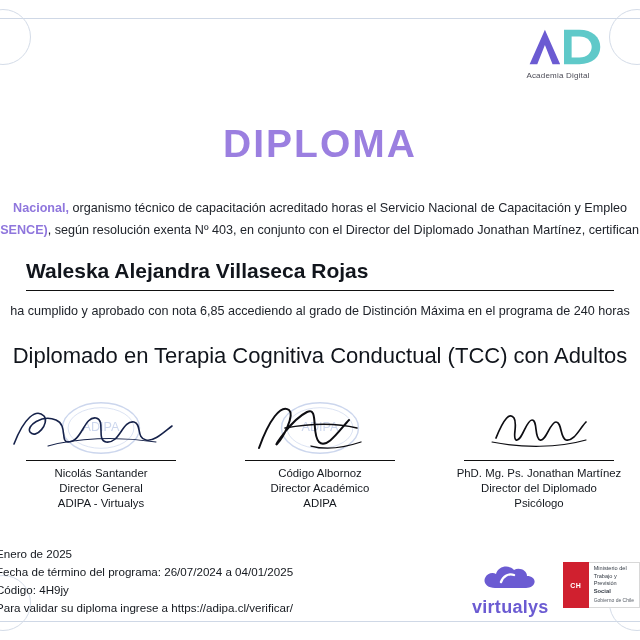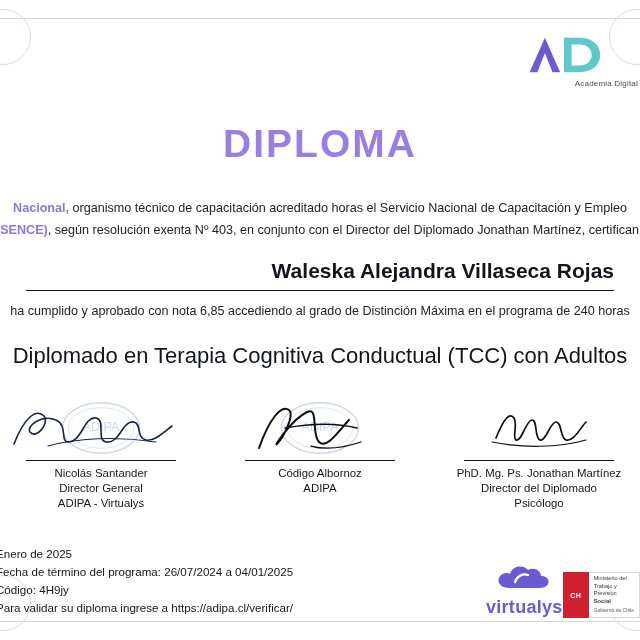--- a/index.html
+++ b/index.html
@@ -44,22 +44,22 @@
   }
   .corner-arc.tl { left: -10px; top: -10px; }
   .corner-arc.tr { right: -10px; top: -10px; }
   .corner-arc.bl { left: -10px; bottom: -10px; }
   .corner-arc.br { right: -10px; bottom: -10px; }
 
   
   .logo-top {
     position: absolute;
     right: 36px;
-    top: 34px;
-    text-align: right;
+    top: 26px;
+    text-align: center;
     width: 160px;
   }
   .logo-mark {
     display: block;
     margin: 0 auto;
     height: 42px;
   }
   .logo-caption {
     font-size: 8px;
     color: #4a4a55;
@@ -95,21 +95,21 @@
   }
   .intro .brand { color: #8f76dd; font-weight: bold; }
   .intro .row { display: block; }
 
   
   .name-block {
     position: absolute;
     left: 60px;
     right: 60px;
     top: 253px;
-    text-align: right;
+    text-align: left;
   }
   .rule {
     height: 1px;
     background: #111111;
     width: 100%;
   }
   .recipient {
     font-size: 21px;
     font-weight: bold;
     color: #11151c;
@@ -197,21 +197,21 @@
     color: #14181e;
     line-height: 18px;
   }
   .footer div { white-space: nowrap; }
 
   .footer-logos {
     position: absolute;
     right: 34px;
     bottom: 22px;
     display: flex;
-    align-items: flex-end;
+    gap: 14px;
   }
   .virtualys-logo {
     text-align: center;
   }
   .virtualys-word {
     font-size: 18px;
     font-weight: bold;
     color: #6b5bd2;
     letter-spacing: .3px;
     margin-top: 1px;
@@ -322,20 +322,21 @@
           <text x="60" y="44" font-size="18" text-anchor="middle" fill="#8fa6d8" font-family="Liberation Sans, sans-serif">ADIPA</text>
         </svg>
         <svg class="sig-ink" viewBox="0 0 210 62" xmlns="http://www.w3.org/2000/svg">
           <path d="M44 50 C54 22 66 6 74 12 C80 17 68 40 62 46 C58 50 76 22 92 14 C104 8 96 36 104 44 C112 52 126 30 134 22" fill="none" stroke="#0d0d12" stroke-width="2" stroke-linecap="round"></path>
           <path d="M70 30 C92 26 118 24 142 30" fill="none" stroke="#0d0d12" stroke-width="1.5" stroke-linecap="round"></path>
           <path d="M96 48 C110 52 128 50 146 44" fill="none" stroke="#0d0d12" stroke-width="1.3" stroke-linecap="round"></path>
         </svg>
       </div>
       <div class="sig-rule"></div>
       <div class="sig-line">Código Albornoz</div>
+      <div class="sig-line">Director Académico</div>
       <div class="sig-line">ADIPA</div>
     </div>
 
     <div class="sig">
       <div class="sig-img">
         <svg class="sig-ink" viewBox="0 0 210 62" xmlns="http://www.w3.org/2000/svg">
           <path d="M62 40 C70 20 76 14 80 20 C84 26 78 40 82 42 C88 44 92 22 98 22 C104 22 100 40 106 42 C112 44 116 24 122 24 C128 24 126 40 132 42 C140 44 146 30 152 24" fill="none" stroke="#0d0d12" stroke-width="1.7" stroke-linecap="round"></path>
           <path d="M58 44 C88 50 124 50 152 42" fill="none" stroke="#0d0d12" stroke-width="1.2" stroke-linecap="round"></path>
         </svg>
       </div>

